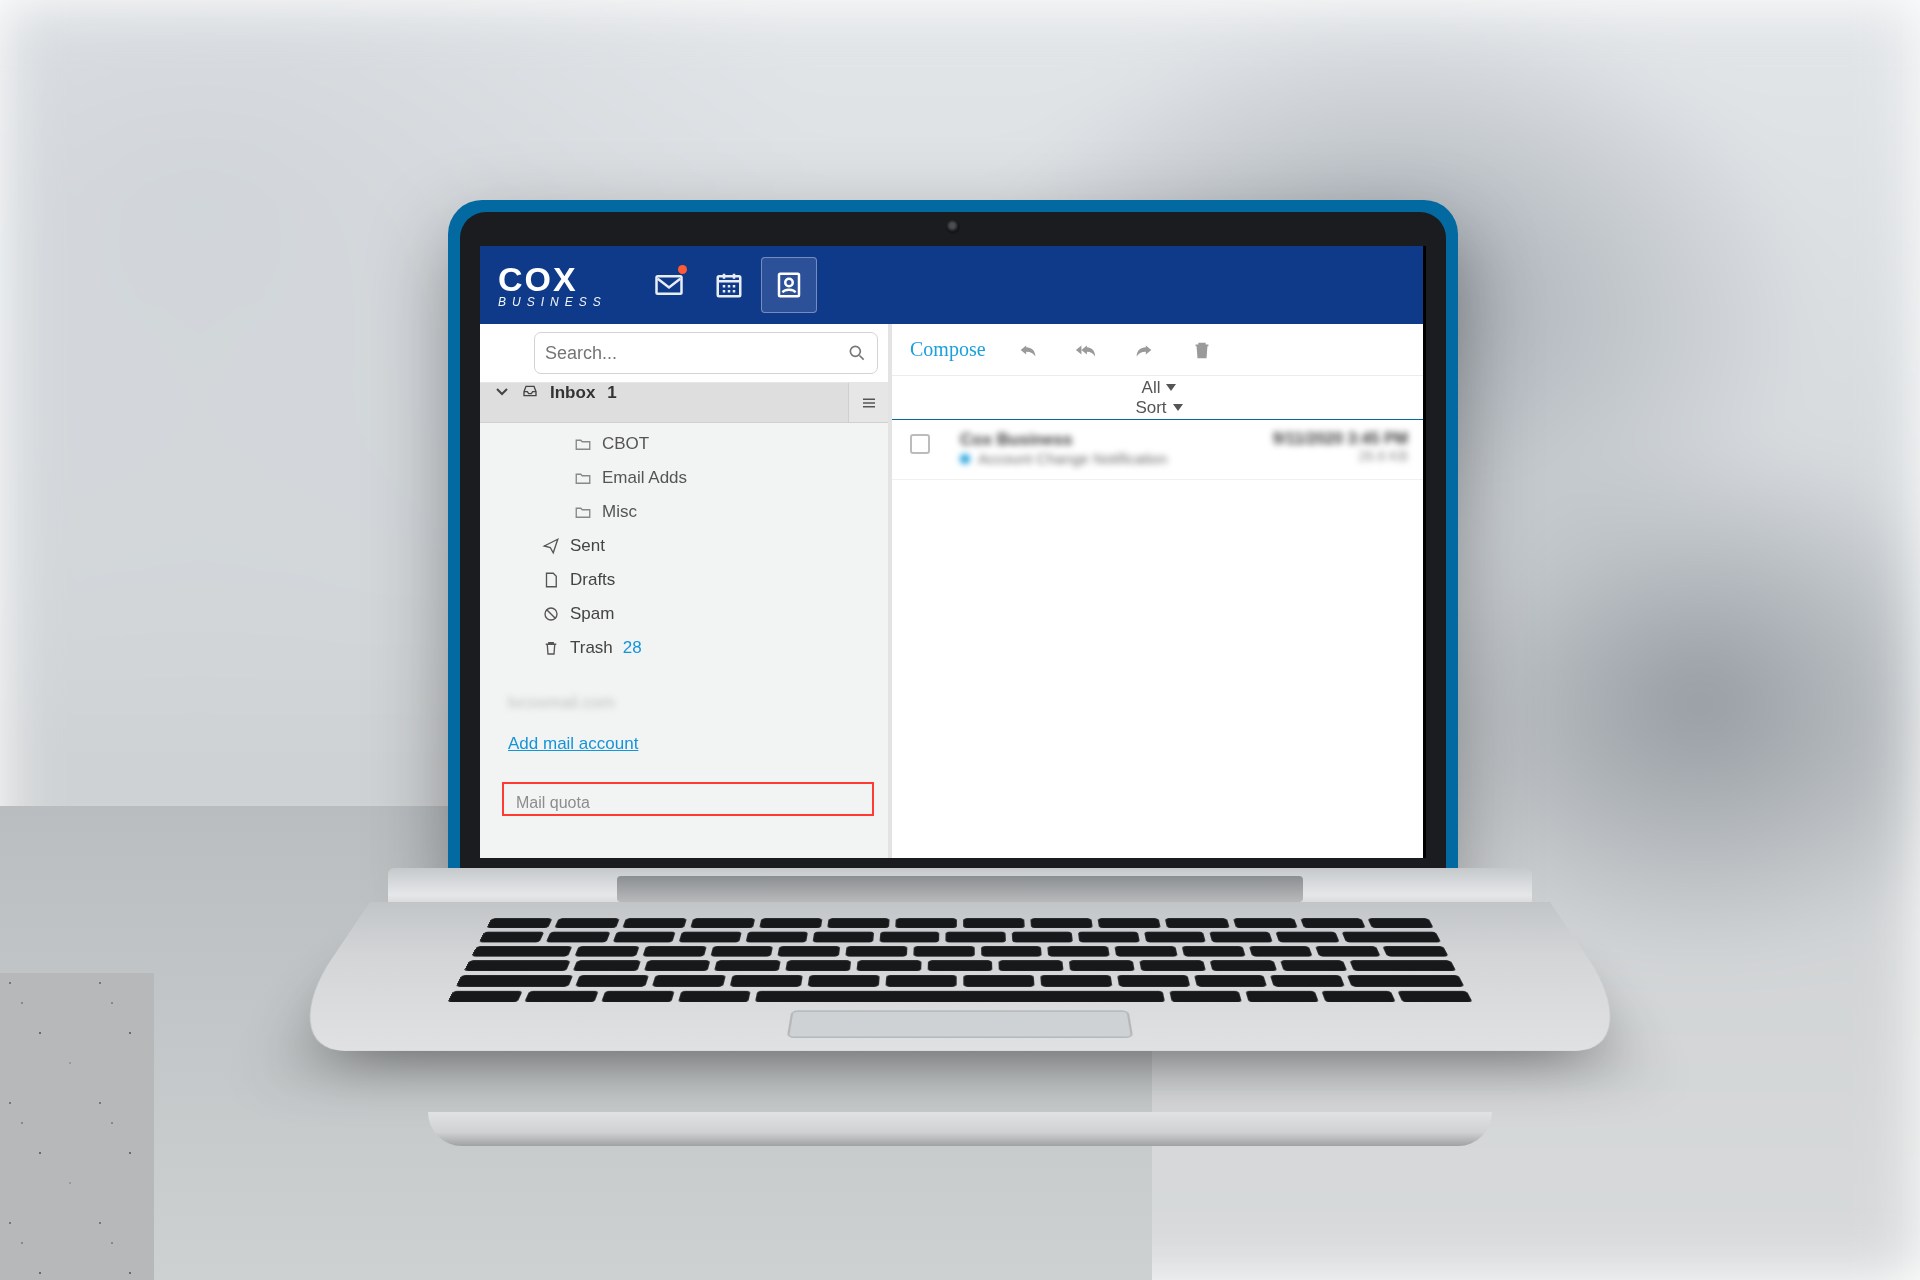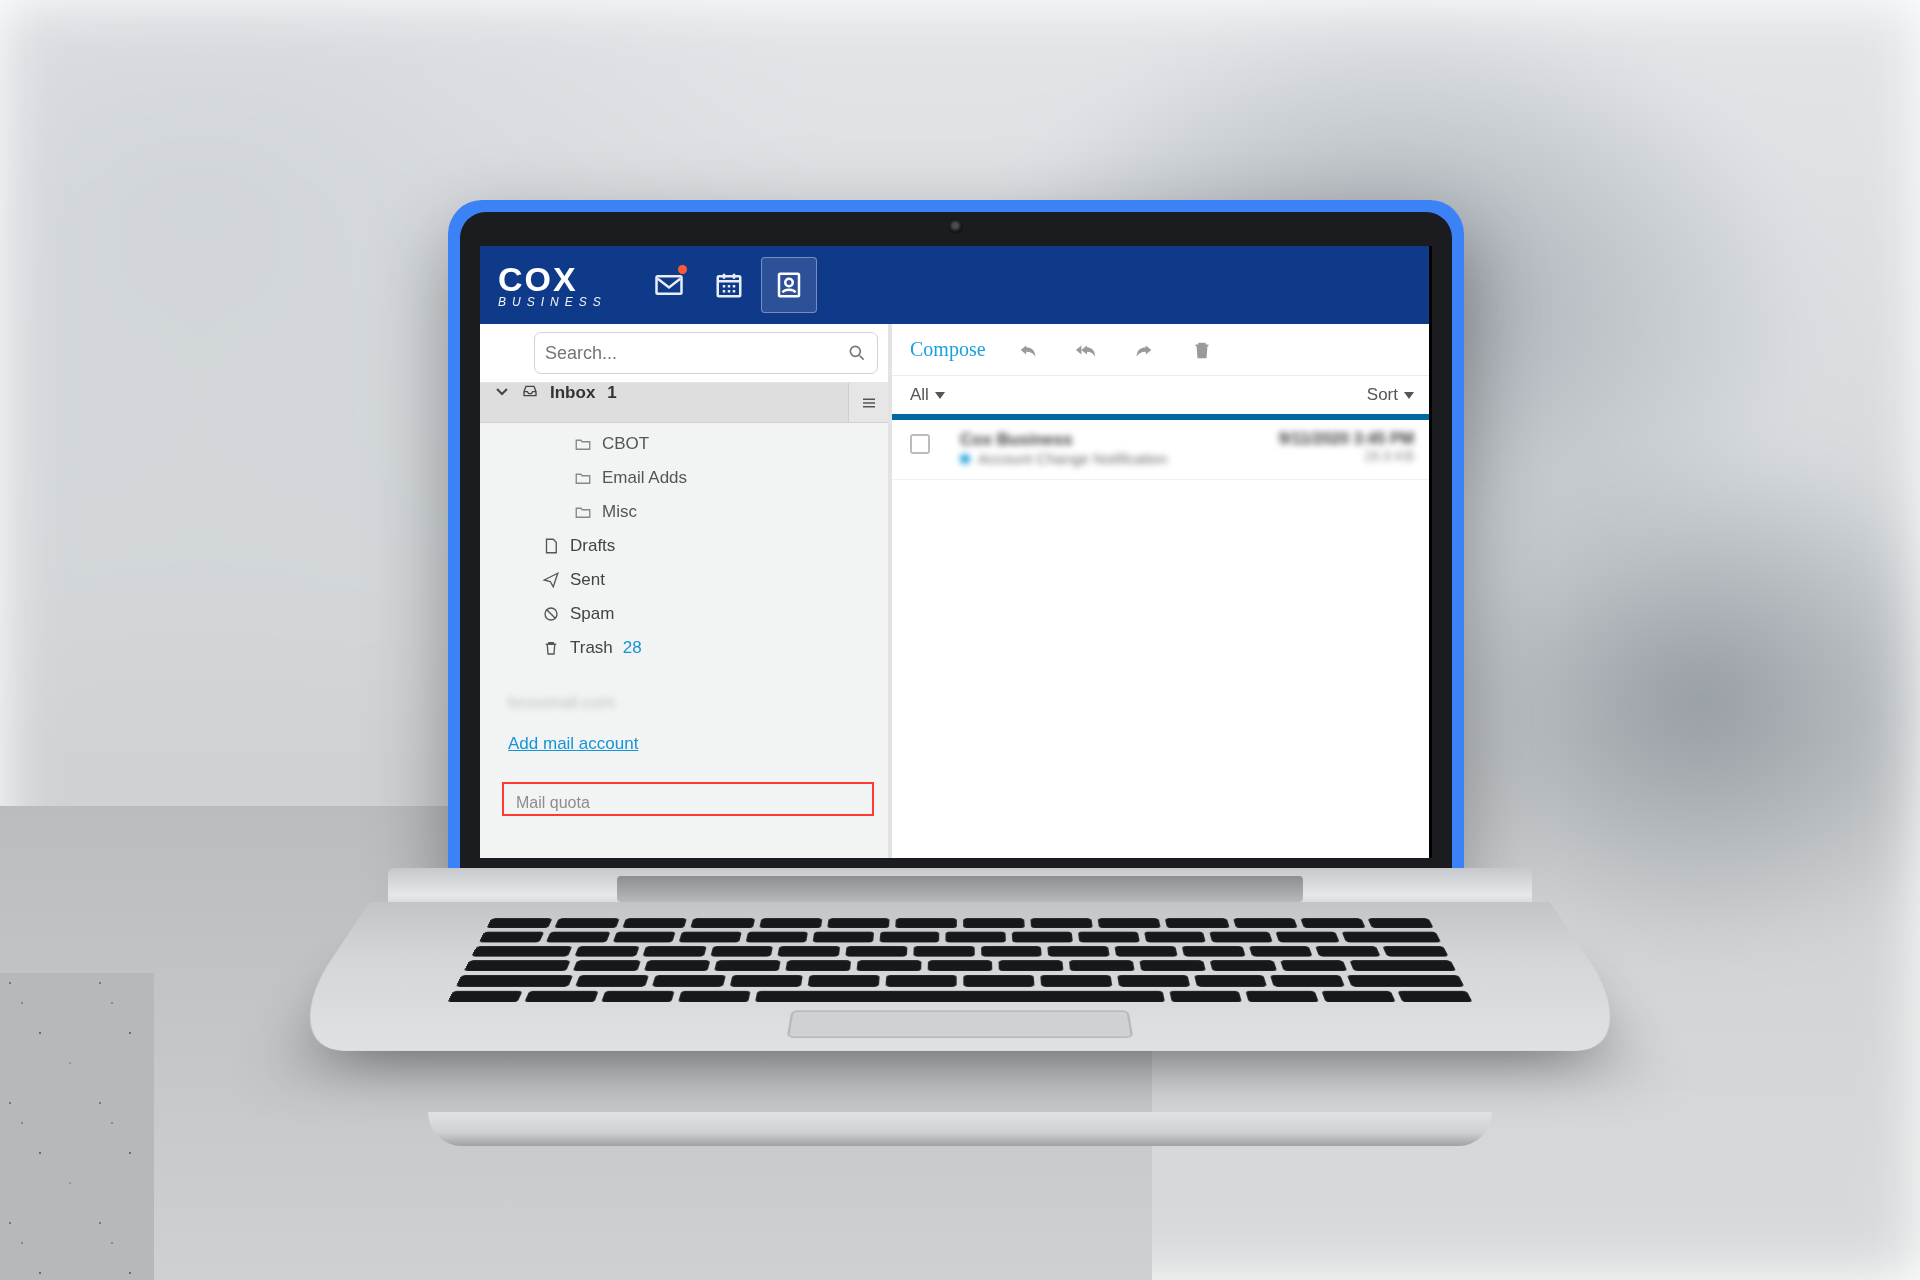--- a/index.html
+++ b/index.html
@@ -29,22 +29,22 @@
       #b6b8ba;
     background-size: 90px 120px;
   }
 
   
   .laptop {
     position: absolute;
     left: 388px; top: 200px; width: 1144px; height: 960px;
   }
   .lid {
-    position: absolute; top: 0; left: 60px; right: 68px; height: 700px;
-    background: #3b82f6;
+    position: absolute; top: 0; left: 60px; right: 74px; height: 700px;
+    background: #0369a1;
     border-radius: 34px 34px 10px 10px;
     box-shadow: 0 30px 80px rgba(0,0,0,0.35);
     padding-left: 6px;
   }
   .lid-inner {
     position: absolute; inset: 12px;
     background: #1b1c1f;
     border-radius: 26px 26px 6px 6px;
   }
   .cam {
@@ -177,22 +177,22 @@
   .main { background: #fff; display: flex; flex-direction: column; min-height: 0; }
   .toolbar {
     height: 52px; border-bottom: 1px solid #ececec;
     display: flex; align-items: center; padding: 0 18px; gap: 26px;
   }
   .toolbar .compose { color: #1aa0dd; font-size: 20px; font-weight: 500; cursor:pointer;font-family:Liberation Serif, serif; }
   .tbtn { width:32px; height:32px; display:flex; align-items:center; justify-content:center; cursor:pointer; }
   .tbtn svg { width: 22px; height: 22px; stroke:#9a9a9a; fill:#9a9a9a; }
 
   .listhdr {
-    height: 44px; display:flex; align-items:center; justify-content:space-between;
-    padding: 0 18px; color:#555; font-size:17px; border-bottom: 6px solid #0369a1;
+    height: 44px; display:flex; align-items:center; justify-content:center;
+    padding: 0 18px; color:#555; font-size:17px; border-bottom: 1px solid #0369a1; flex-direction: column;
   }
   .listhdr .grp { display:flex; align-items:center; gap:6px; cursor:pointer; }
   .caret-dn { width:0; height:0; border-left:5px solid transparent; border-right:5px solid transparent; border-top:7px solid #555; }
 
   .msg {
     display: grid; grid-template-columns: 40px 1fr auto; gap: 10px;
     padding: 10px 18px 12px 18px; border-bottom: 1px solid #f0f0f0;
   }
   .msg .chk { width:20px; height:20px; border:2px solid #bcbcbc; border-radius:3px; margin-top:4px; cursor:pointer; }
   .msg .from { font-weight: 700; color:#3b3b3b; font-size: 17px; filter: blur(3px); }
@@ -303,32 +303,32 @@
                     <svg viewBox="0 0 24 24">
                       <path d="M3 7h6l2 2h10v10H3z"></path>
                     </svg>
                   </span>
                 <span class="fname">Misc</span>
               </div>
 
               <div class="fitem">
                 <span class="fi">
                     <svg viewBox="0 0 24 24" fill="#555" stroke="none">
+                      <path d="M3 12l18-9l-6 18l-4-7z"></path>
+                    </svg>
+                  </span>
+                <span class="fname">Sent</span>
+              </div>
+              <div class="fitem">
+                <span class="fi">
+                    <svg viewBox="0 0 24 24" fill="#555" stroke="none">
                       <path d="M6 3h9l4 4v14H6z"></path>
                     </svg>
                   </span>
                 <span class="fname">Drafts</span>
-              </div>
-              <div class="fitem">
-                <span class="fi">
-                    <svg viewBox="0 0 24 24" fill="#555" stroke="none">
-                      <path d="M3 12l18-9l-6 18l-4-7z"></path>
-                    </svg>
-                  </span>
-                <span class="fname">Sent</span>
               </div>
               <div class="fitem">
                 <span class="fi">
                     <svg viewBox="0 0 24 24">
                       <circle cx="12" cy="12" r="8"></circle>
                       <path d="M6 6l12 12"></path>
                     </svg>
                   </span>
                 <span class="fname">Spam</span>
               </div>

